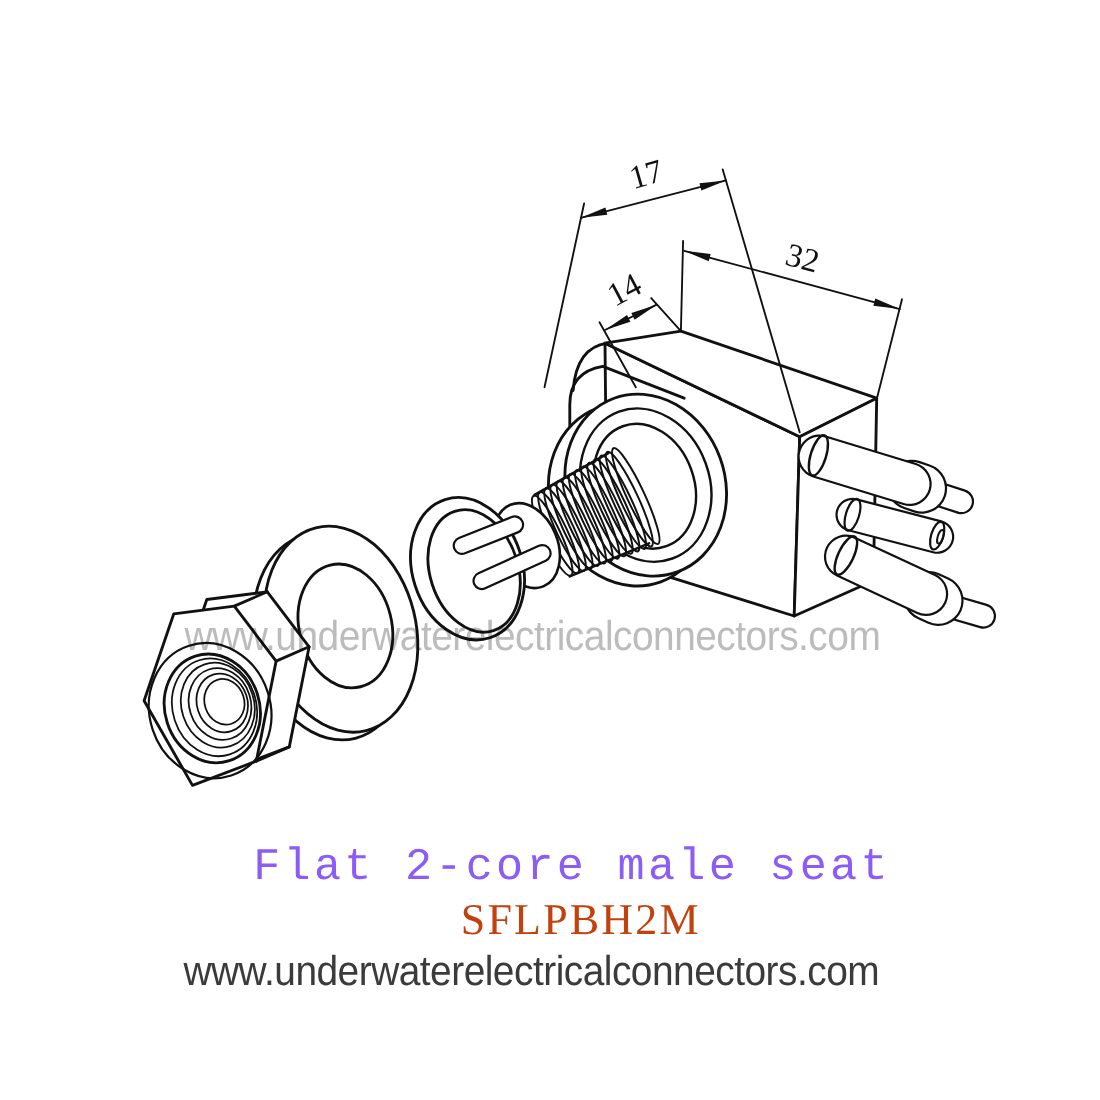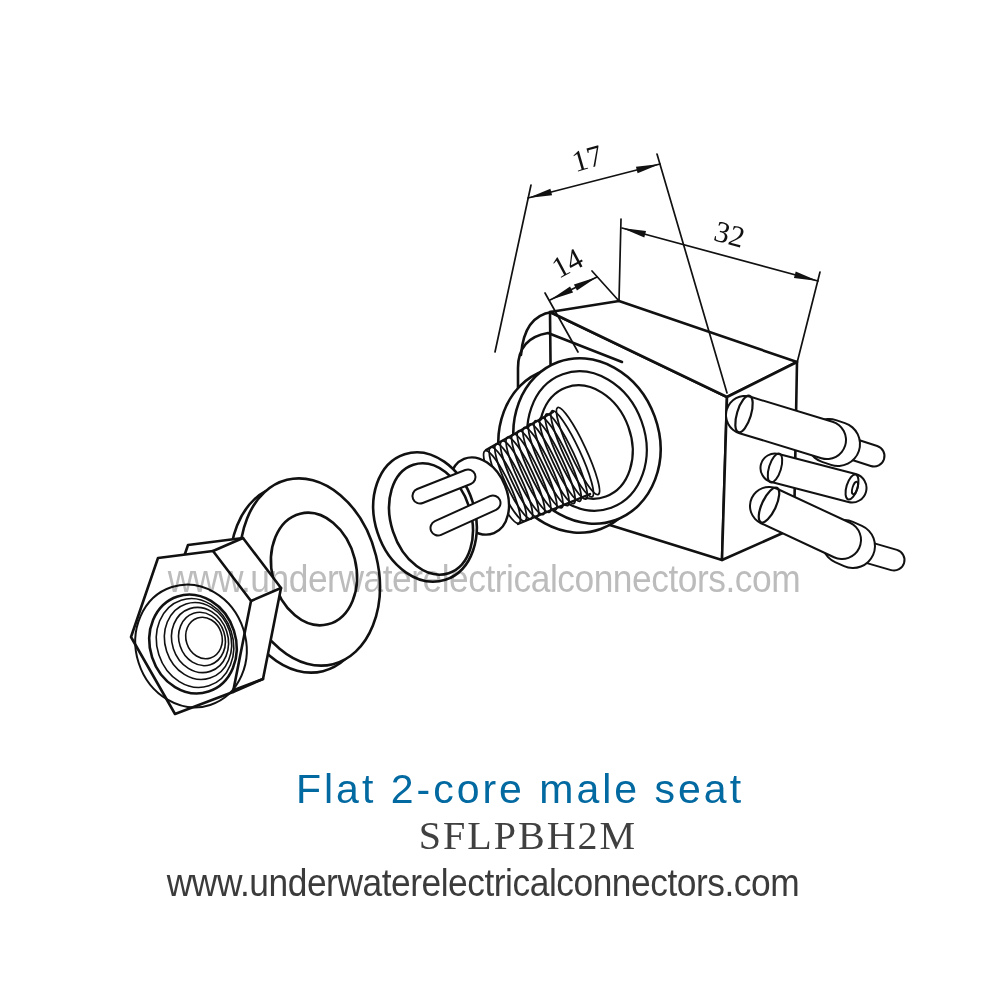--- a/index.html
+++ b/index.html
@@ -5,27 +5,27 @@
   html,body{margin:0;padding:0;background:#ffffff;}
   body{
     width:1000px;height:1000px;position:relative;overflow:hidden;
     font-family:"Liberation Sans","DejaVu Sans",sans-serif;
   }
   #stage{position:absolute;left:0;top:0;width:1000px;height:1000px;}
   svg{position:absolute;left:0;top:0;}
   .txt{position:absolute;white-space:nowrap;}
   #product-title{
     left:520px;top:766px;transform:translateX(-50%);
-    font-family:Liberation Sans, sans-serif;
-    font-size:41px;letter-spacing:3px;color:#0369a1;
+    font-family:Liberation Mono, monospace;
+    font-size:41px;letter-spacing:3px;color:#8b5cf6;
   }
   #product-model{
     left:528px;top:812px;transform:translateX(-50%);
     font-family:"Liberation Serif","DejaVu Serif",serif;
-    font-size:40px;letter-spacing:2px;color:#404040;
+    font-size:40px;letter-spacing:2px;color:#c2410c;
   }
   #website-url{
     left:483px;top:862px;transform:translateX(-50%) scaleX(0.93);
     font-size:38px;letter-spacing:-0.5px;color:#3b3b3b;
   }
   #watermark-text{
     left:484px;top:558px;transform:translateX(-50%) scaleX(0.93);
     font-size:38px;letter-spacing:-0.5px;color:#b0b0b0;
     mix-blend-mode:multiply;opacity:0.85;
   }

